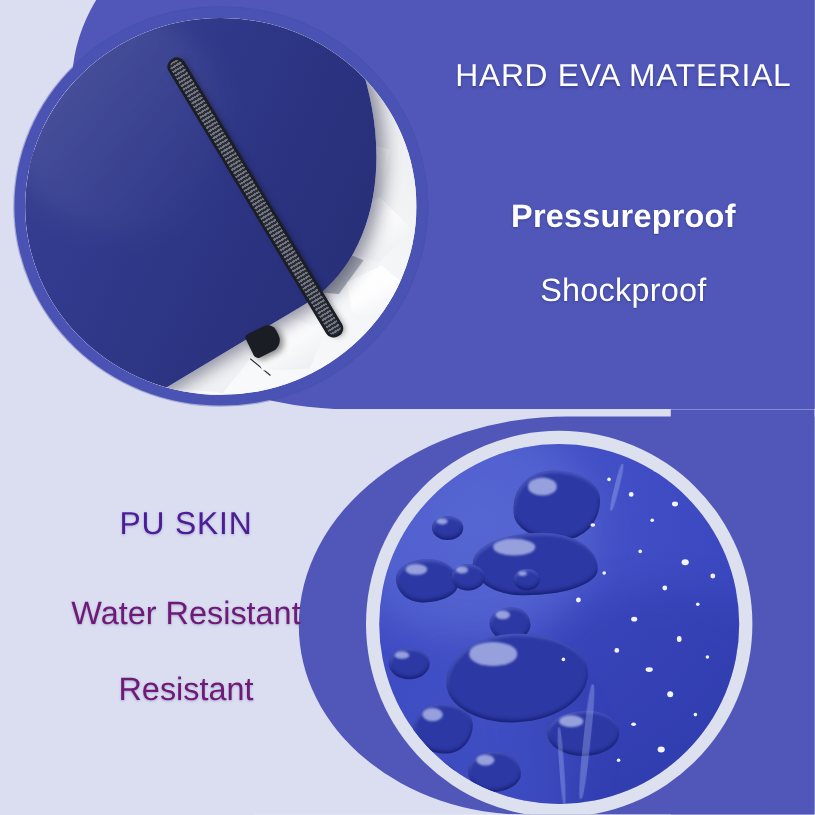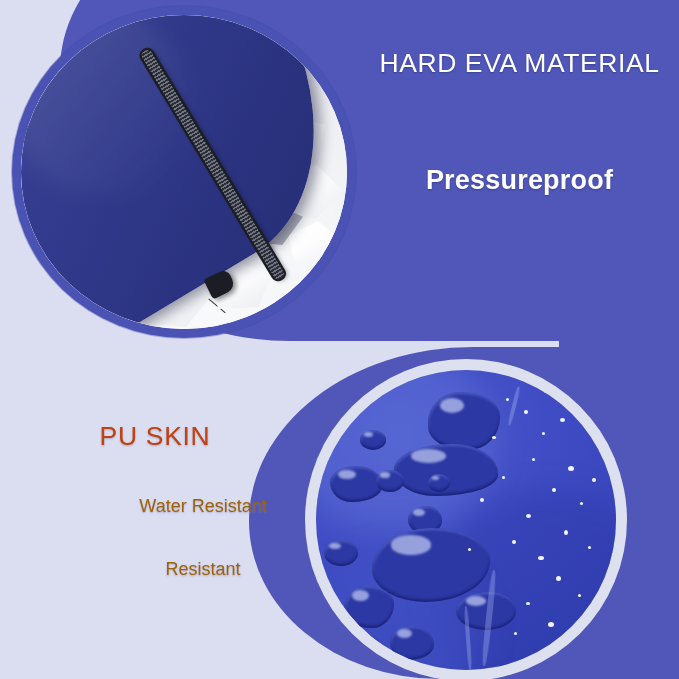--- a/index.html
+++ b/index.html
@@ -270,36 +270,35 @@
     top: 0;
     width: 310px;
     height: 338px;
   }
   .heading-bottom {
     position: absolute;
     left: 50%;
     transform: translateX(-50%);
     top: 80px;
     white-space: nowrap;
-    color: #c2410c;
+    color: #4c1d95;
     font-size: 26.5px;
     font-weight: 400;
     letter-spacing: 0.7px;
     text-shadow: 0 1px 2px rgba(120,128,185,0.55);
   }
   .line-bottom {
     position: absolute;
     left: 50%;
     transform: translateX(-50%);
     white-space: nowrap;
-    color: #a16207;
-    font-size: 18px;
+    color: #701a75;
+    font-size: 27px;
     font-weight: 400;
     text-shadow: 0 1px 2px rgba(120,128,185,0.55);
-    margin-left: 48px;
   }
   .line-bottom.l1 { top: 155px; }
   .line-bottom.l2 { top: 218px; }
 </style>
 </head>
 <body>
 
 <div id="stage">
 
   <div class="top-panel">
@@ -346,20 +345,21 @@
         </div>
         <div class="zipper"></div>
         <div class="zipper-tail"></div>
 
       </div>
     </div>
 
     <div class="text-col-top">
       <div class="heading-top">HARD EVA MATERIAL</div>
       <div class="line-top l1">Pressureproof</div>
+      <div class="line-top l2">Shockproof</div>
     </div>
 
   </div>
 
   <div class="bottom-panel">
 
     <div class="bottom-blue-bleed"></div>
     <div class="bottom-blue-field"></div>
 
     <div class="lens-bottom-ring"></div>

